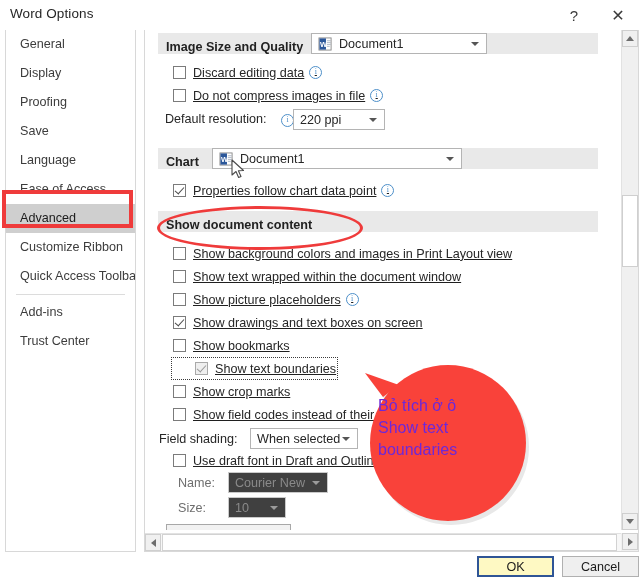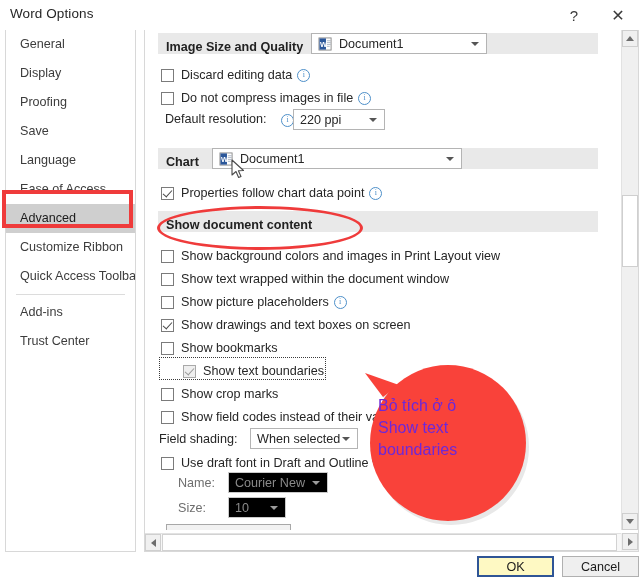--- a/index.html
+++ b/index.html
@@ -29,35 +29,35 @@
   #advanced-highlight{position:absolute;left:2px;top:190px;width:131px;height:38px;
     border:4px solid #ef3b3b;box-sizing:border-box;pointer-events:none;}
 
   
   #rightpane{position:absolute;left:144px;top:30px;width:495px;height:522px;background:#ffffff;
     border:1px solid #d8d8d8;border-top:none;box-sizing:border-box;overflow:hidden;}
   #content{position:absolute;left:0;top:0;width:465px;height:500px;overflow:hidden;}
 
   .group-head{position:absolute;left:13px;height:21px;width:440px;background:#e9e9e9;
     font-weight:bold;font-size:12.6px;color:#222;display:flex;align-items:flex-end;padding-left:8px;box-sizing:border-box;}
-  .cbrow{position:absolute;left:16px;height:19px;display:flex;align-items:flex-end;white-space:nowrap;}
+  .cbrow{position:absolute;left:28px;height:19px;display:flex;align-items:center;white-space:nowrap;text-decoration:underline;}
   .cb{width:13px;height:13px;border:1px solid #7b7b7b;background:#fff;box-sizing:border-box;
     display:inline-block;position:relative;flex:0 0 auto;margin-right:7px;}
   .cb.checked:after{content:"";position:absolute;left:3px;top:0px;width:4px;height:8px;
     border:solid #4a4a4a;border-width:0 1.6px 1.6px 0;transform:rotate(42deg);}
   .cb.dim{background:#efefef;border-color:#a9a9a9;}
   .cb.dim.checked:after{border-color:#9a9a9a;}
   .cblabel{font-size:12.6px;color:#262626;}
   .infoicon{display:inline-block;width:11px;height:11px;border:1px solid #4d8fc9;border-radius:50%;
     color:#4d8fc9;font-size:8px;line-height:10px;text-align:center;margin-left:5px;font-family:"Liberation Serif",serif;}
   .focusrect{outline:1px dotted #3a3a3a;outline-offset:1px;padding-left:22px;}
 
   .combo{position:absolute;border:1px solid #b4b4b4;background:#ffffff;box-sizing:border-box;
     display:flex;align-items:center;font-size:12.6px;color:#262626;padding-left:6px;height:21px;}
-  .combo.dim{background:#000000;color:#8a8a8a;border-color:#cacaca;}
+  .combo.dim{background:#404040;color:#8a8a8a;border-color:#cacaca;}
   .combo .arrow{position:absolute;right:7px;top:50%;margin-top:-2px;width:0;height:0;
     border-left:4px solid transparent;border-right:4px solid transparent;border-top:4px solid #555;}
   .combo.dim .arrow{border-top-color:#9b9b9b;}
   .wicon{width:15px;height:14px;margin-right:6px;flex:0 0 auto;}
   .lbl{position:absolute;font-size:12.6px;color:#262626;white-space:nowrap;}
   .btn-sub{position:absolute;border:1px solid #a8a8a8;background:#f2f2f2;height:22px;
     display:flex;align-items:center;justify-content:center;font-size:12.6px;color:#262626;padding:0 9px;box-sizing:border-box;}
 
   
   #vscroll{position:absolute;right:0;top:0;width:17px;height:500px;background:#f0f0f0;border-left:1px solid #e2e2e2;box-sizing:border-box;}

